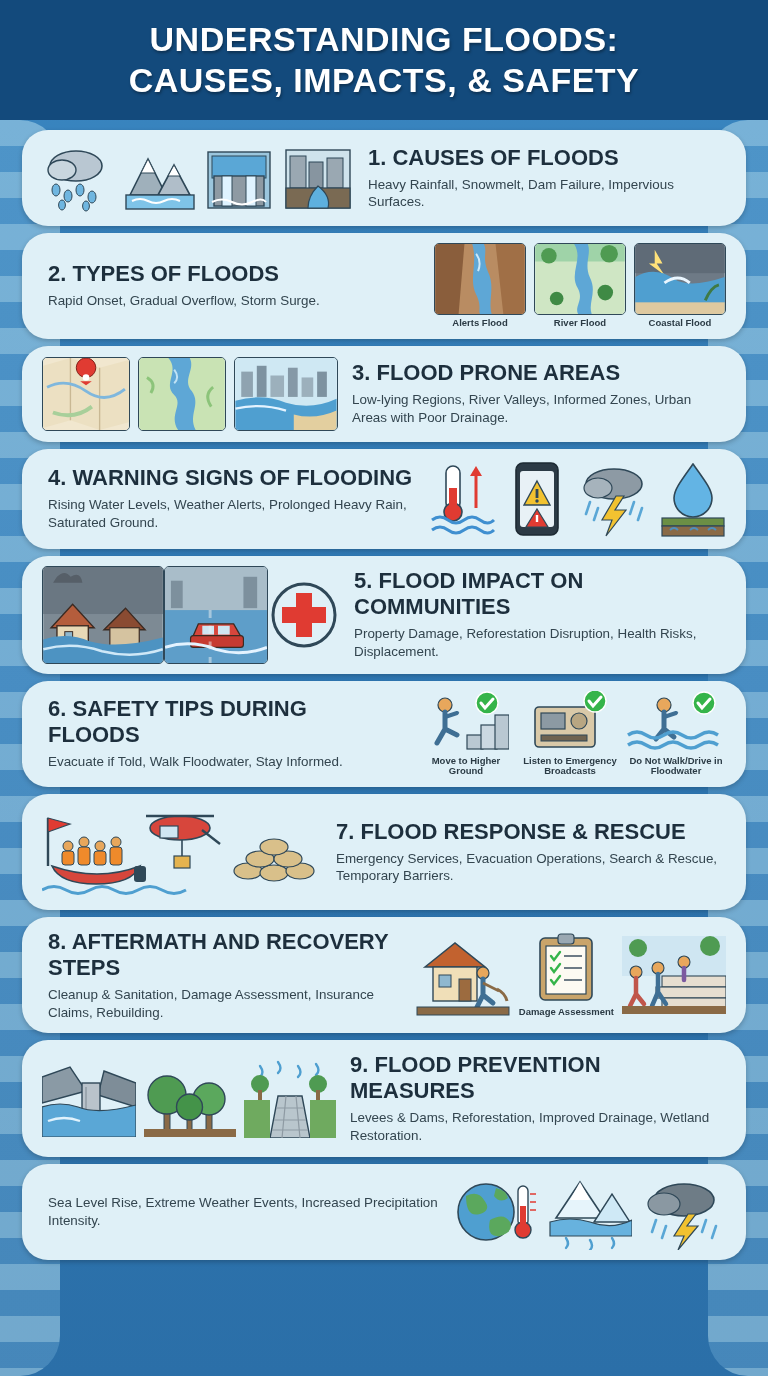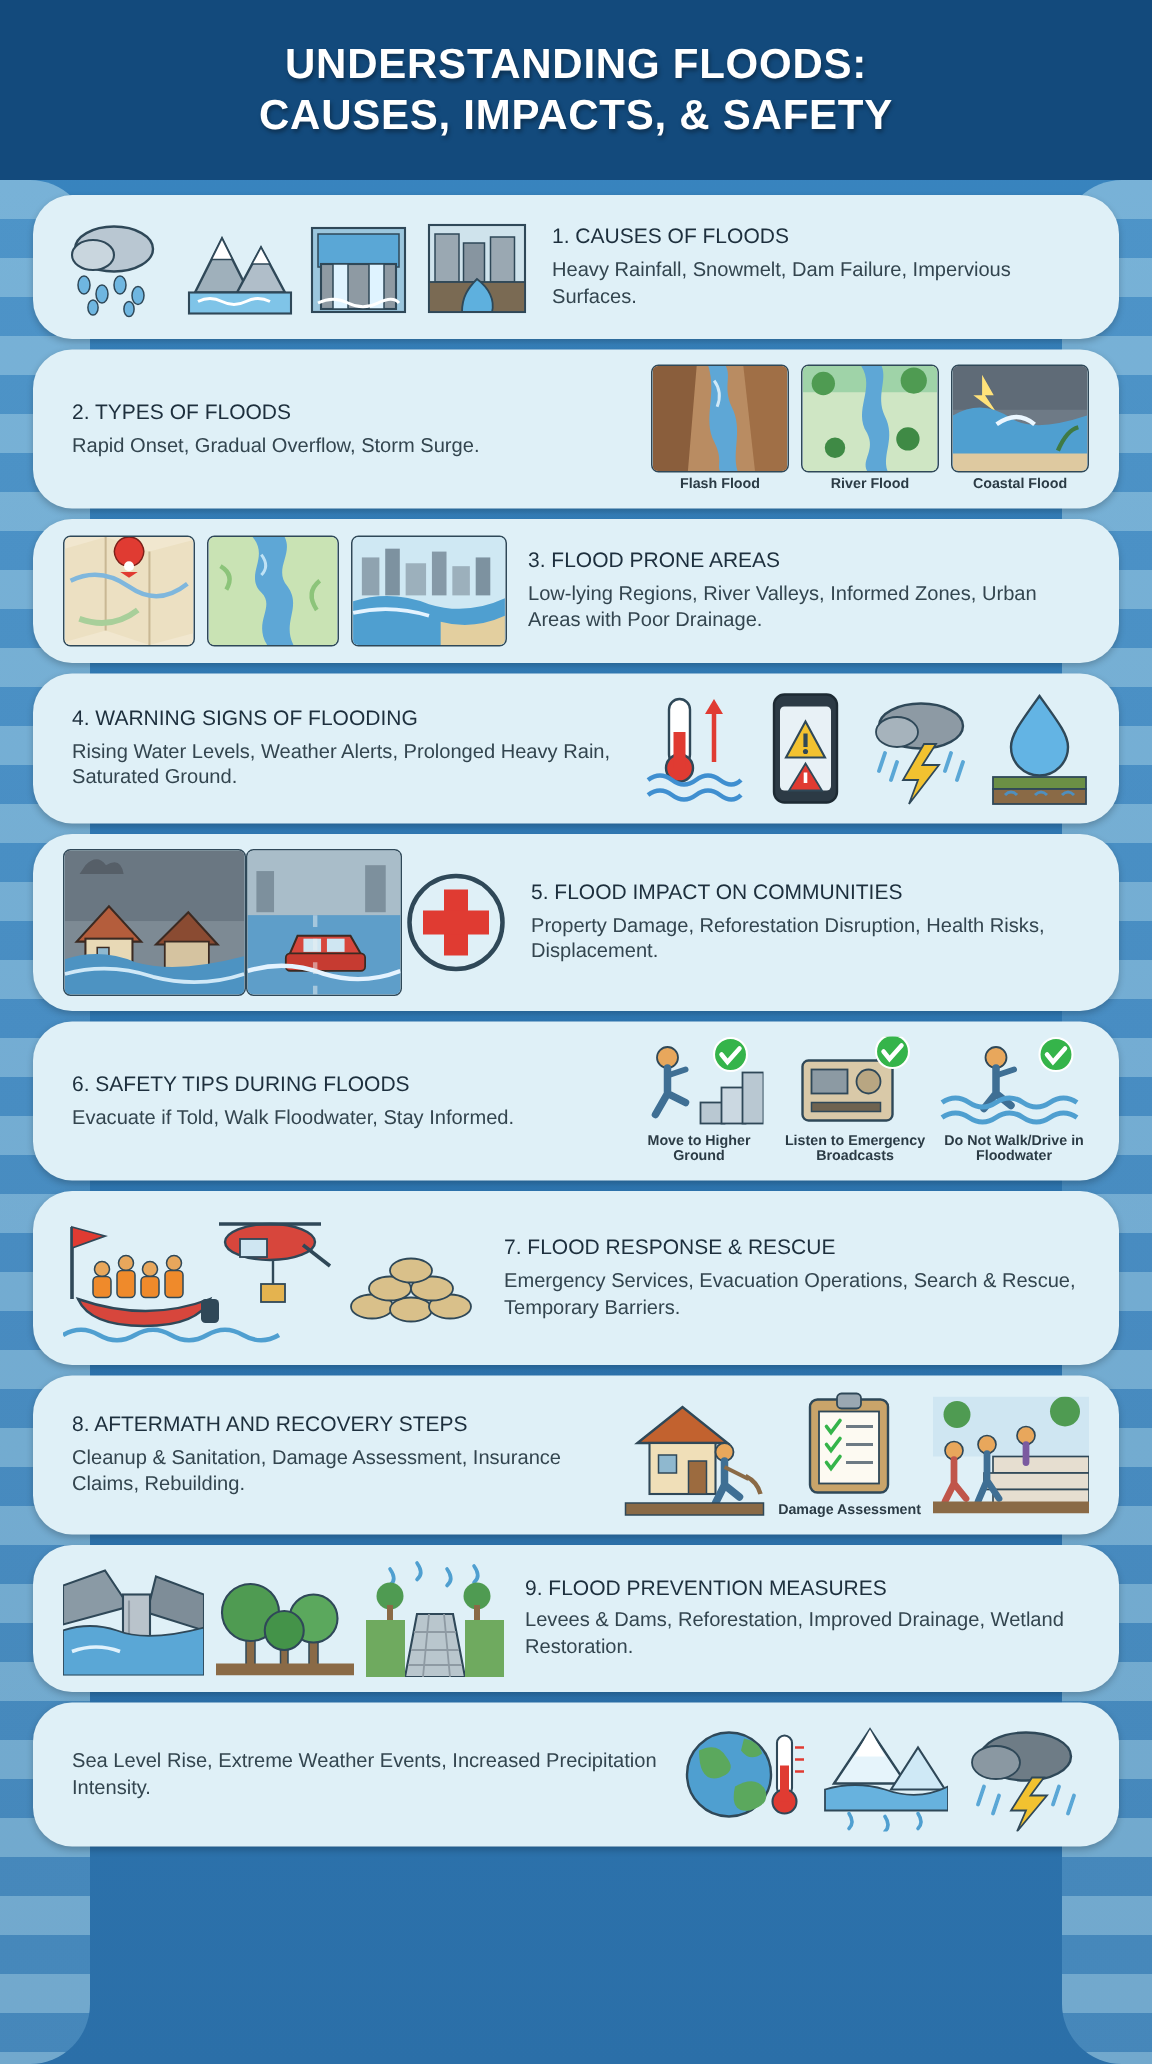--- a/index.html
+++ b/index.html
@@ -35,21 +35,21 @@
   .header {
     position: relative;
     height: 120px;
     background: #134a7c;
     display: flex; align-items: center; justify-content: center;
     text-align: center;
     z-index: 5;
   }
   .header h1 {
     color: #ffffff;
-    font-size: 28px;
+    font-size: 34px;
     font-weight: bold;
     letter-spacing: 0.5px;
     line-height: 1.22;
     text-transform: uppercase;
     text-shadow: 1px 2px 3px rgba(0,0,0,0.35);
   }
   .header .l2 { display: block; }
 
   
   .rows {
@@ -67,22 +67,22 @@
     box-shadow: 0 2px 5px rgba(0,0,0,0.22);
     display: flex;
     align-items: center;
     padding: 8px 16px;
     min-height: 96px;
     overflow: hidden;
   }
   .row.reverse { flex-direction: row-reverse; }
   .txt { flex: 1 1 auto; padding: 4px 10px; }
   .txt h2 {
-    font-size: 14px;
-    font-weight: normal;
+    font-size: 22px;
+    font-weight: bold;
     color: #1d2f3d;
     line-height: 1.18;
     margin-bottom: 5px;
     text-transform: uppercase;
   }
   .txt p {
     font-size: 13.4px;
     color: #33454f;
     line-height: 1.33;
   }
@@ -180,21 +180,21 @@
       </div>
       <div class="art">
         <div class="artcol">
           <svg class="pic" width="92" height="72" viewBox="0 0 92 72">
             <rect width="92" height="72" fill="#b98c62"></rect>
             <polygon points="0,0 30,0 24,72 0,72" fill="#8a5e3c"></polygon>
             <polygon points="92,0 62,0 70,72 92,72" fill="#a06f46"></polygon>
             <path d="M38 0 C44 20 34 36 42 52 C48 64 44 68 46 72 L58 72 C54 58 62 44 54 28 C48 14 54 8 50 0 Z" fill="#5ea7d6"></path>
             <path d="M42 10 q6 8 2 18" stroke="#cfe9f8" stroke-width="2" fill="none"></path>
           </svg>
-          <div class="cap">Flash Flood</div>
+          <div class="cap">Alerts Flood</div>
         </div>
         <div class="artcol">
           <svg class="pic" width="92" height="72" viewBox="0 0 92 72">
             <rect width="92" height="72" fill="#cfe6c4"></rect>
             <rect y="0" width="92" height="18" fill="#9fd3a8"></rect>
             <circle cx="14" cy="12" r="8" fill="#4f9b52"></circle>
             <circle cx="76" cy="10" r="9" fill="#4f9b52"></circle>
             <path d="M40 0 C50 16 34 30 44 46 C50 58 40 64 44 72 L58 72 C54 60 64 50 56 34 C50 20 58 10 54 0 Z" fill="#5ea7d6"></path>
             <circle cx="22" cy="56" r="7" fill="#3f8a45"></circle>
             <circle cx="72" cy="50" r="8" fill="#3f8a45"></circle>

